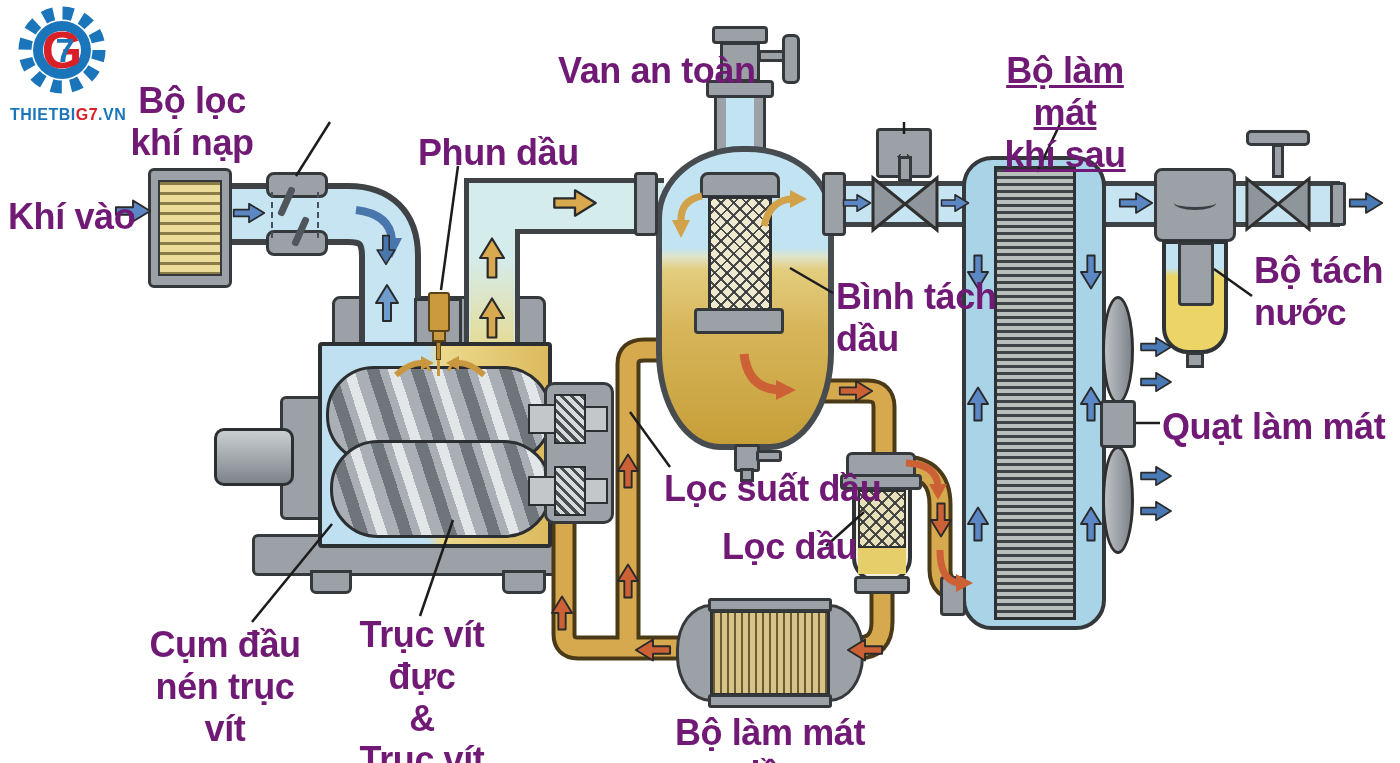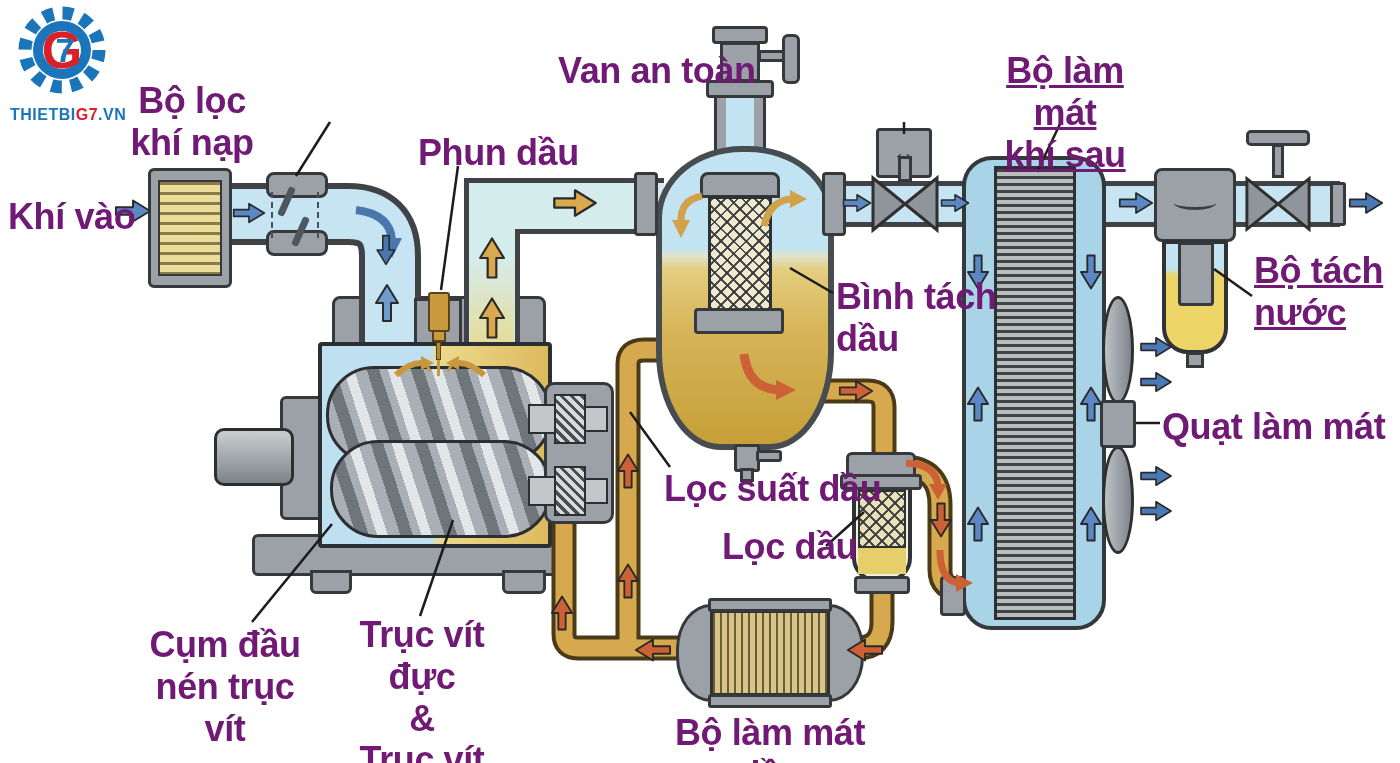--- a/index.html
+++ b/index.html
@@ -365,21 +365,21 @@
 
   <div class="label" style="left:8px;top:196px;">Khí vào</div>
   <div class="label center" style="left:130px;top:80px;width:124px;">Bộ lọc
 khí nạp</div>
   <div class="label" style="left:418px;top:132px;">Phun dầu</div>
   <div class="label" style="left:558px;top:50px;">Van an toàn</div>
   <div class="label center" style="left:990px;top:50px;width:150px;text-decoration:underline;">Bộ làm mát
 khí sau</div>
   <div class="label" style="left:836px;top:276px;">Bình tách
 dầu</div>
-  <div class="label" style="left:1254px;top:250px;text-decoration:underline;">Bộ tách
+  <div class="label" style="left:1254px;top:250px;">Bộ tách
 nước</div>
   <div class="label" style="left:664px;top:468px;">Lọc suất dầu</div>
   <div class="label" style="left:722px;top:526px;">Lọc dầu</div>
   <div class="label" style="left:1162px;top:406px;">Quạt làm mát</div>
   <div class="label center" style="left:140px;top:624px;width:170px;">Cụm đầu
 nén trục vít</div>
   <div class="label center" style="left:342px;top:614px;width:160px;">Trục vít đực
 &amp;
 Trục vít cái</div>
   <div class="label center" style="left:660px;top:712px;width:220px;">Bộ làm mát dầu</div>

